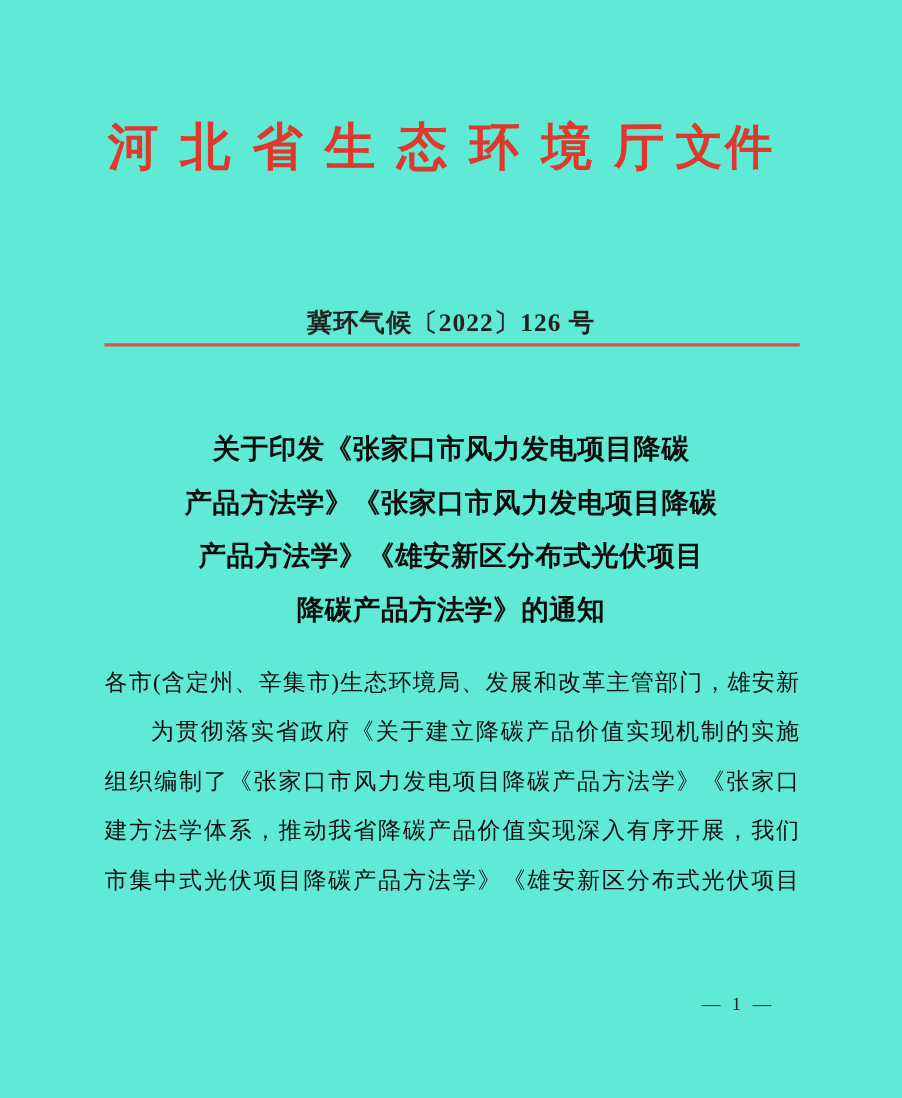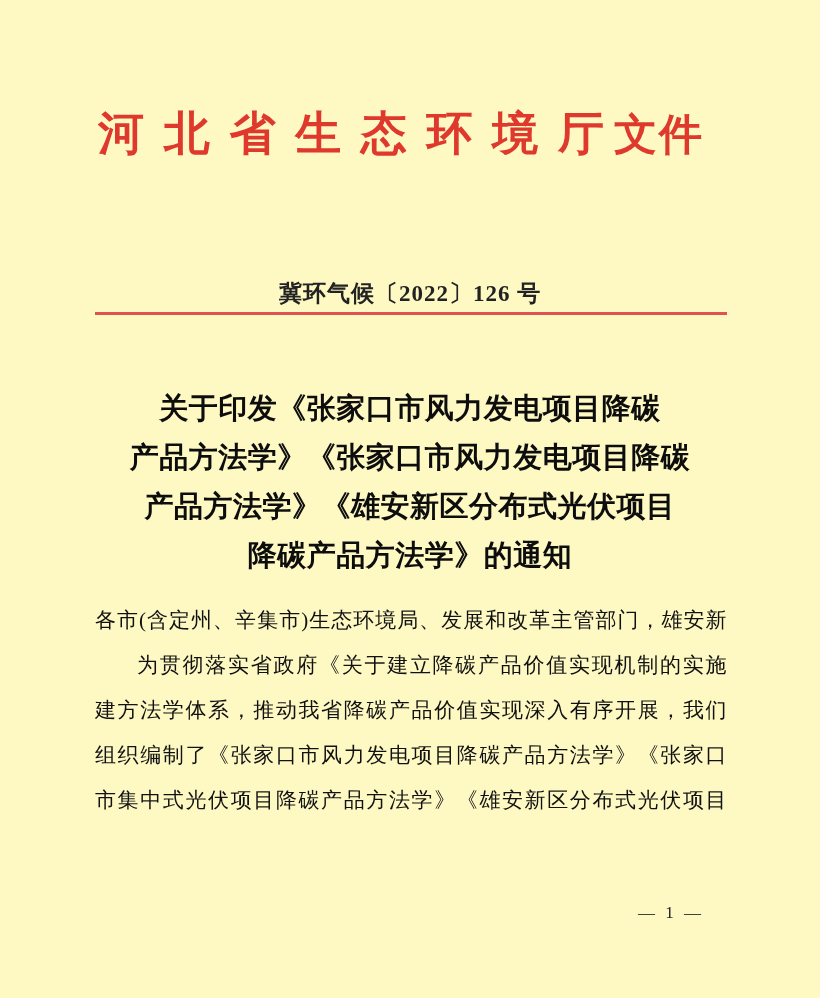--- a/index.html
+++ b/index.html
@@ -10,21 +10,21 @@
   * { margin: 0; padding: 0; box-sizing: border-box; }
   html, body { background: #ffffff; }
   body {
     font-family: "Liberation Serif", "DejaVu Serif", serif;
     color: var(--ink);
   }
   .page {
     position: relative;
     width: 820px;
     height: 998px;
-    background: #fef9c3;
+    background: #5eead4;
     overflow: hidden;
     margin: 0 auto;
   }
 
   
   .letterhead {
     position: absolute;
     left: 98px;
     top: 103px;
     width: 632px;
@@ -84,21 +84,21 @@
   
   .doc-title {
     position: absolute;
     left: 60px;
     top: 384px;
     width: 700px;
     text-align: center;
     color: #0d0d0d;
   }
   .title-line {
-    font-size: 29px;
+    font-size: 25px;
     font-weight: bold;
     line-height: 49px;
     letter-spacing: 0.5px;
   }
 
   
   .doc-body {
     position: absolute;
     left: 95px;
     top: 598px;
@@ -150,20 +150,20 @@
   <div class="doc-title">
     <div class="title-line">关于印发《张家口市风力发电项目降碳</div>
     <div class="title-line">产品方法学》《张家口市风力发电项目降碳</div>
     <div class="title-line">产品方法学》《雄安新区分布式光伏项目</div>
     <div class="title-line">降碳产品方法学》的通知</div>
   </div>
 
   <div class="doc-body">
     <div class="body-line justified">各市(含定州、辛集市)生态环境局、发展和改革主管部门，雄安新</div>
     <div class="body-line justified indent">为贯彻落实省政府《关于建立降碳产品价值实现机制的实施</div>
+    <div class="body-line justified">组织编制了《张家口市风力发电项目降碳产品方法学》《张家口</div>
     <div class="body-line justified">建方法学体系，推动我省降碳产品价值实现深入有序开展，我们</div>
-    <div class="body-line justified">组织编制了《张家口市风力发电项目降碳产品方法学》《张家口</div>
     <div class="body-line justified">市集中式光伏项目降碳产品方法学》《雄安新区分布式光伏项目</div>
   </div>
 
   <div class="page-number">— 1 —</div>
 
 </div>
 
 </body></html>

